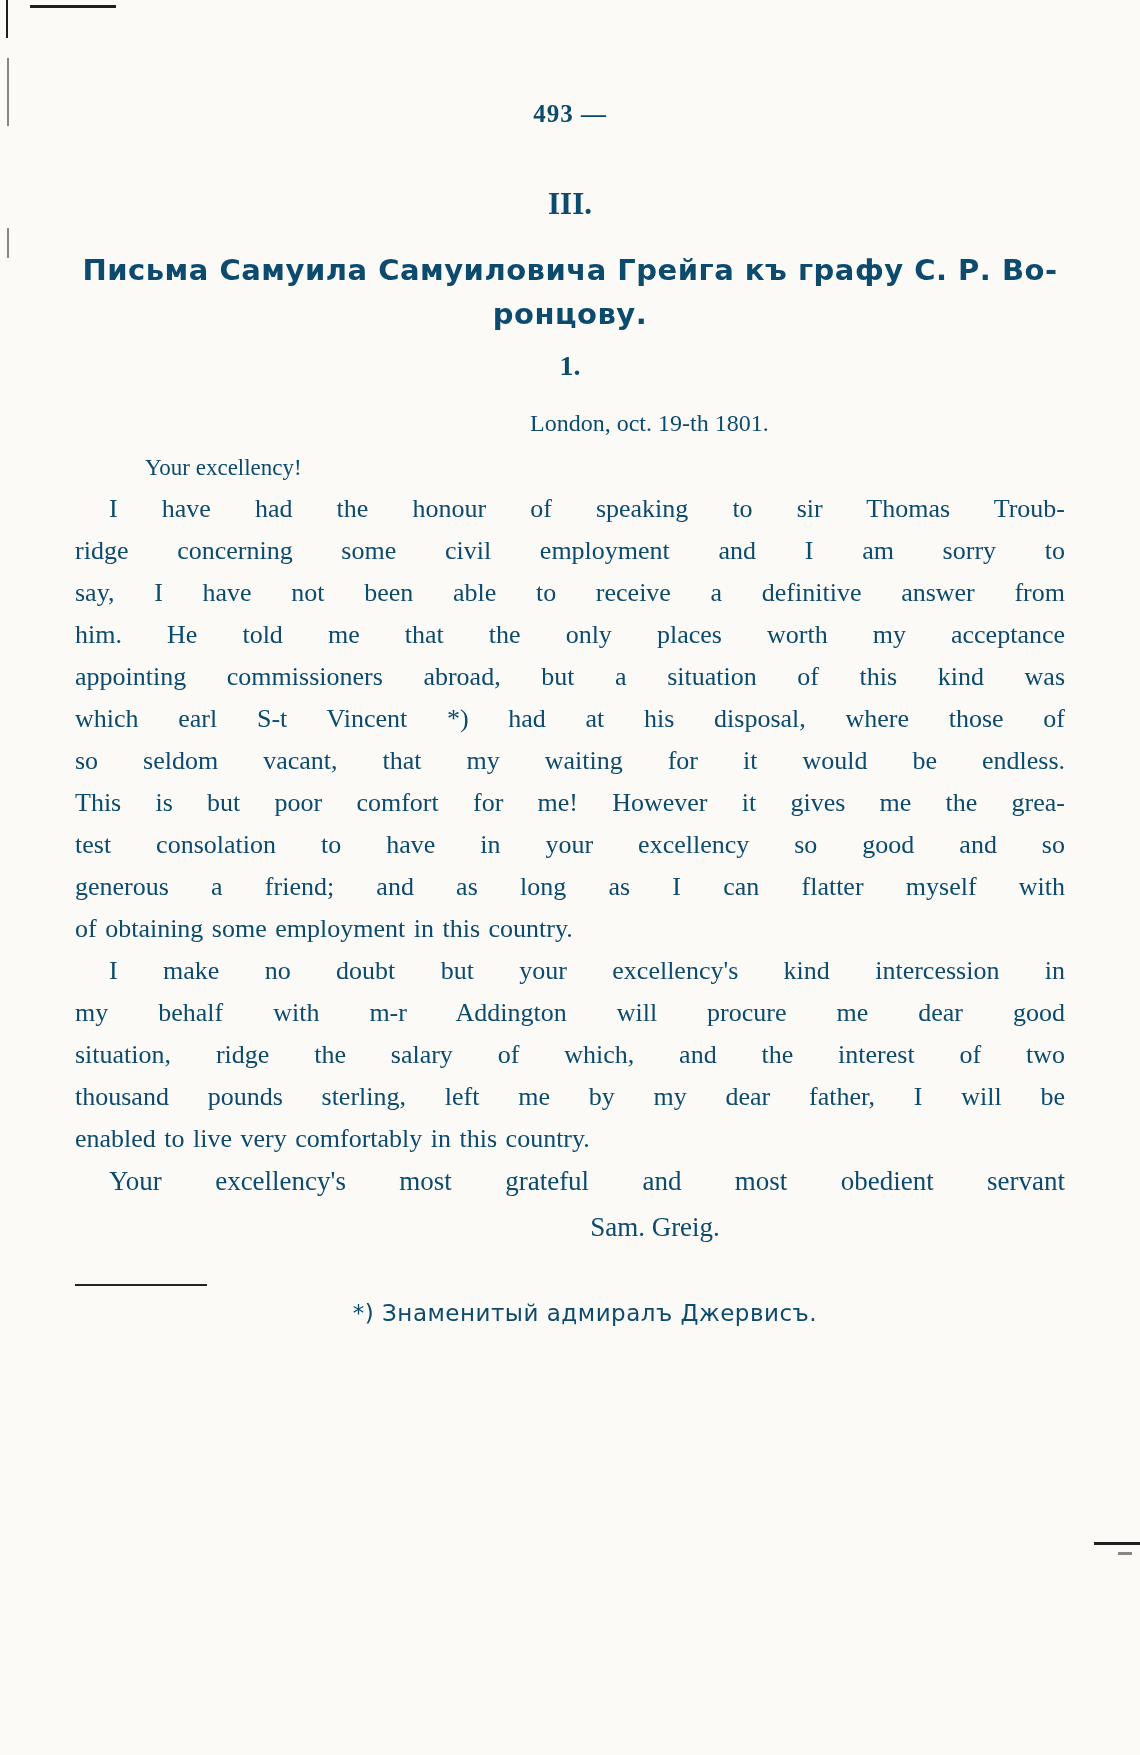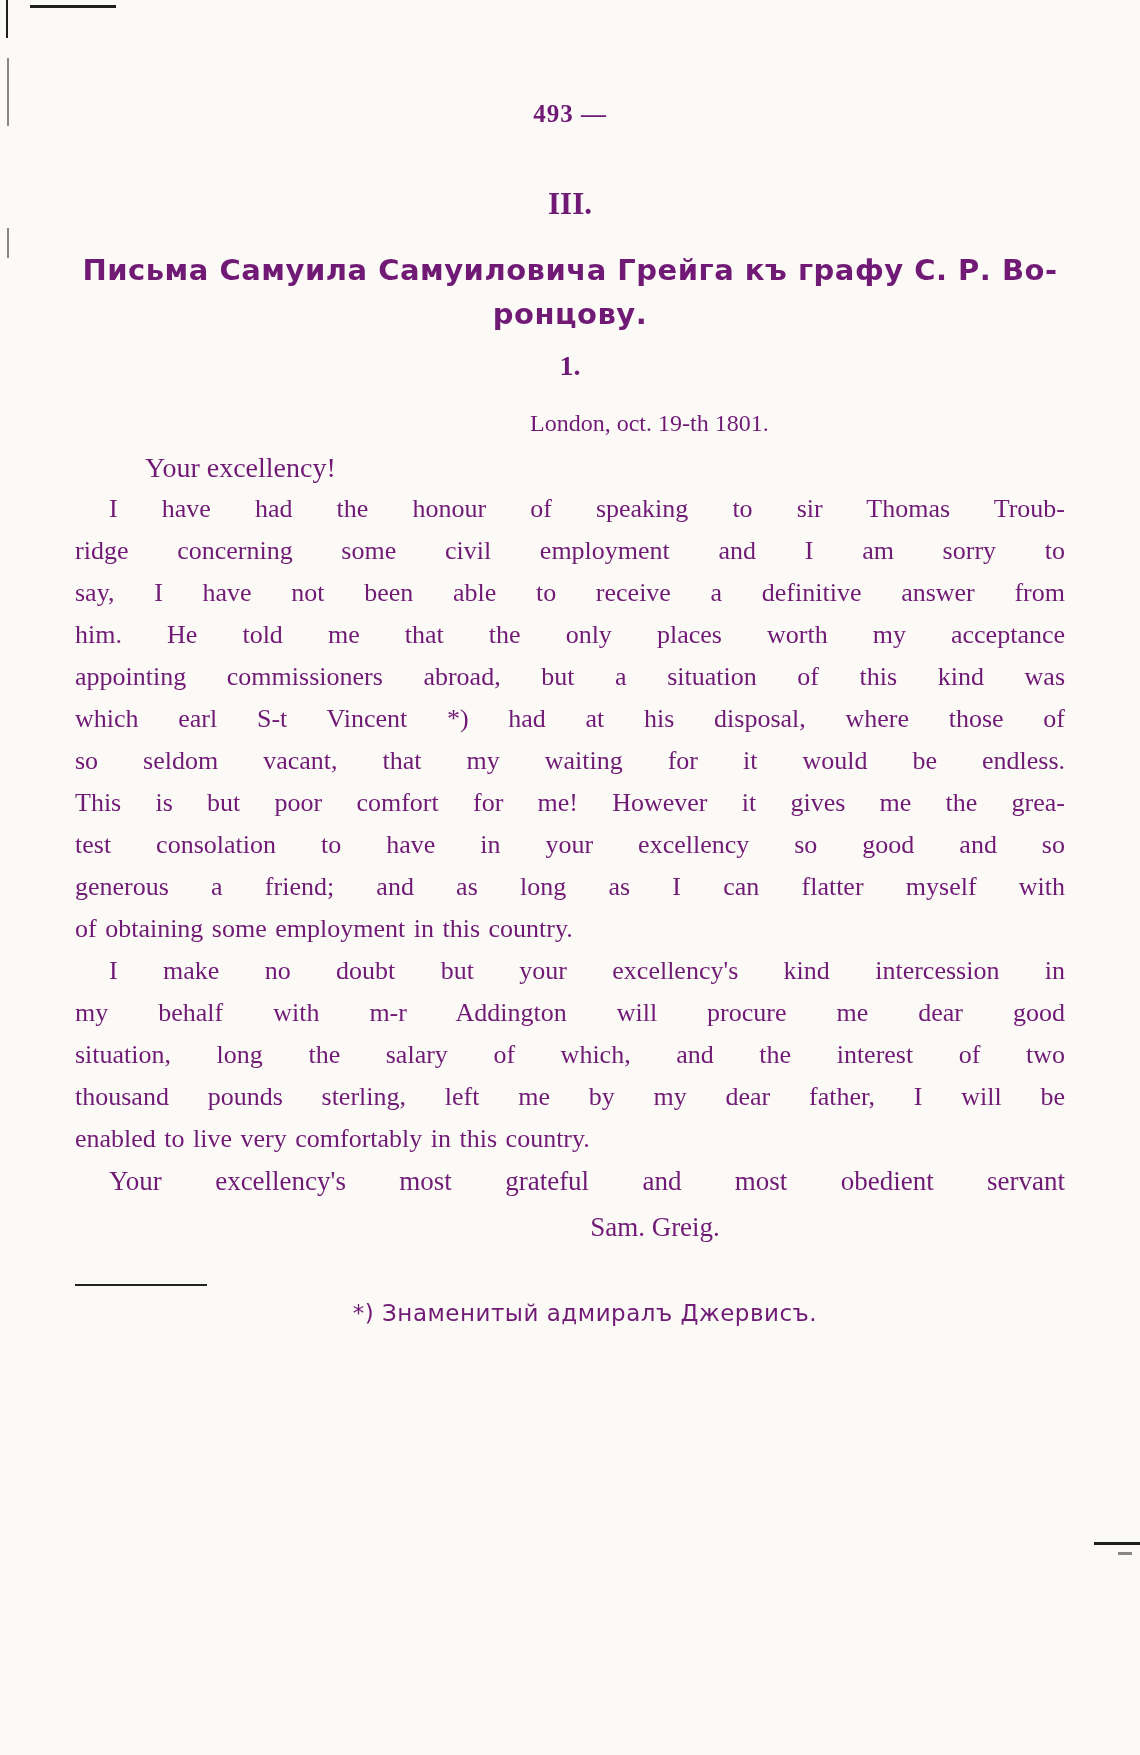--- a/index.html
+++ b/index.html
@@ -3,21 +3,21 @@
 <meta charset="utf-8">
 <style>
   * { margin: 0; padding: 0; box-sizing: border-box; }
   html, body { background: #e8e8e4; }
   .page {
     position: relative;
     width: 1140px;
     height: 1755px;
     margin: 0 auto;
     background: #fbfaf6;
-    color: #701a75;
+    color: #0c4a6e;
     font-family: "Liberation Serif", "DejaVu Serif", serif;
     padding: 100px 75px 60px 75px;
     overflow: hidden;
   }
   
   .mark { position: absolute; background: #1f1f1f; }
   .mark.faint { background: #4a4a46; opacity: 0.65; }
 
   .page-number {
     text-align: center;
@@ -48,21 +48,21 @@
   }
   .dateline {
     margin-top: 24px;
     margin-left: 455px;
     font-size: 24px;
     line-height: 34px;
   }
   .salutation {
     margin-top: 8px;
     padding-left: 70px;
-    font-size: 28px;
+    font-size: 23px;
     line-height: 40px;
   }
   .line {
     font-size: 26px;
     height: 42px;
     line-height: 42px;
     text-align: justify;
     text-align-last: justify;
     word-spacing: 2px;
   }
@@ -128,21 +128,21 @@
     <div class="line">so seldom vacant, that my waiting for it would be endless.</div>
     <div class="line">This is but poor comfort for me! However it gives me the grea-</div>
     <div class="line">test consolation to have in your excellency so good and so</div>
     <div class="line">generous a friend; and as long as I can flatter myself with</div>
     <div class="line flush">of obtaining some employment in this country.</div>
   </div>
 
   <div>
     <div class="line indent">I make no doubt but your excellency's kind intercession in</div>
     <div class="line">my behalf with m-r Addington will procure me dear good</div>
-    <div class="line">situation, long the salary of which, and the interest of two</div>
+    <div class="line">situation, ridge the salary of which, and the interest of two</div>
     <div class="line">thousand pounds sterling, left me by my dear father, I will be</div>
     <div class="line flush">enabled to live very comfortably in this country.</div>
   </div>
 
   <div class="line indent" style="font-size:27px;">Your excellency's most grateful and most obedient servant</div>
 
   <div class="signature">Sam. Greig.</div>
 
   <div class="footnote-rule"></div>
 

